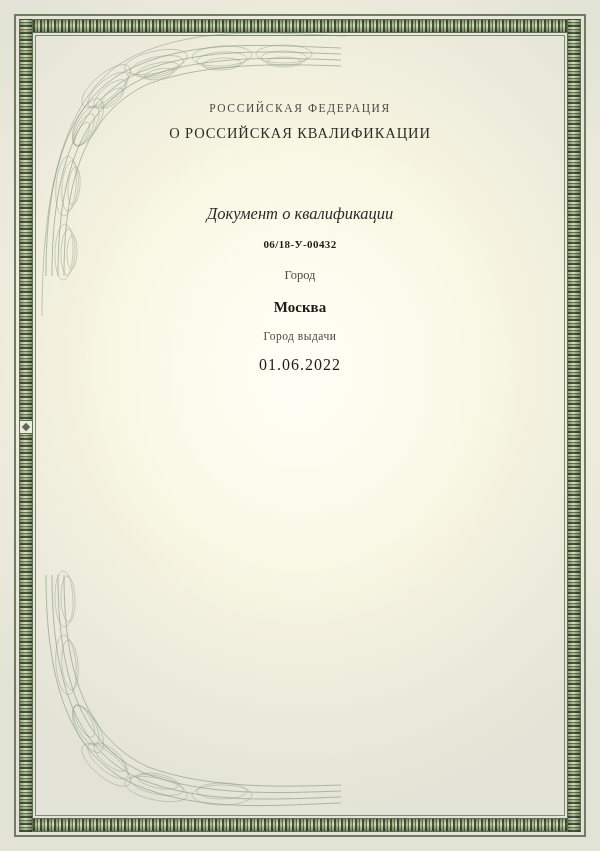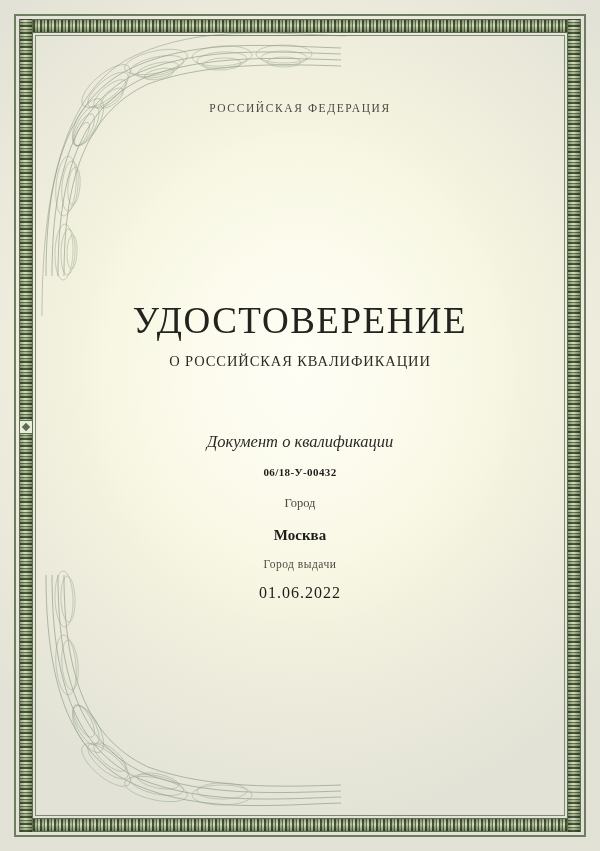--- a/index.html
+++ b/index.html
@@ -301,21 +301,20 @@
       <ellipse cx="196" cy="34" rx="25" ry="8"></ellipse>
       <ellipse cx="40" cy="160" rx="30" ry="10" transform="rotate(-85 40 160)"></ellipse>
       <ellipse cx="44" cy="160" rx="25" ry="8" transform="rotate(-85 44 160)"></ellipse>
       <ellipse cx="38" cy="226" rx="28" ry="9" transform="rotate(-88 38 226)"></ellipse>
       <ellipse cx="42" cy="226" rx="23" ry="7" transform="rotate(-88 42 226)"></ellipse>
     </g>
   </svg>
 
   <div class="content">
     <div class="country">РОССИЙСКАЯ ФЕДЕРАЦИЯ</div>
-    <div class="title">УДОСТОВЕРЕНИЕ</div>
     <div class="subtitle">О РОССИЙСКАЯ КВАЛИФИКАЦИИ</div>
     <div class="doc-type">Документ о квалификации</div>
     <div class="reg-value">06/18-У-00432</div>
     <div class="city-label">Город</div>
     <div class="city-value">Москва</div>
     <div class="date-label">Город выдачи</div>
     <div class="date-value">01.06.2022</div>
   </div>
 
 </div>

